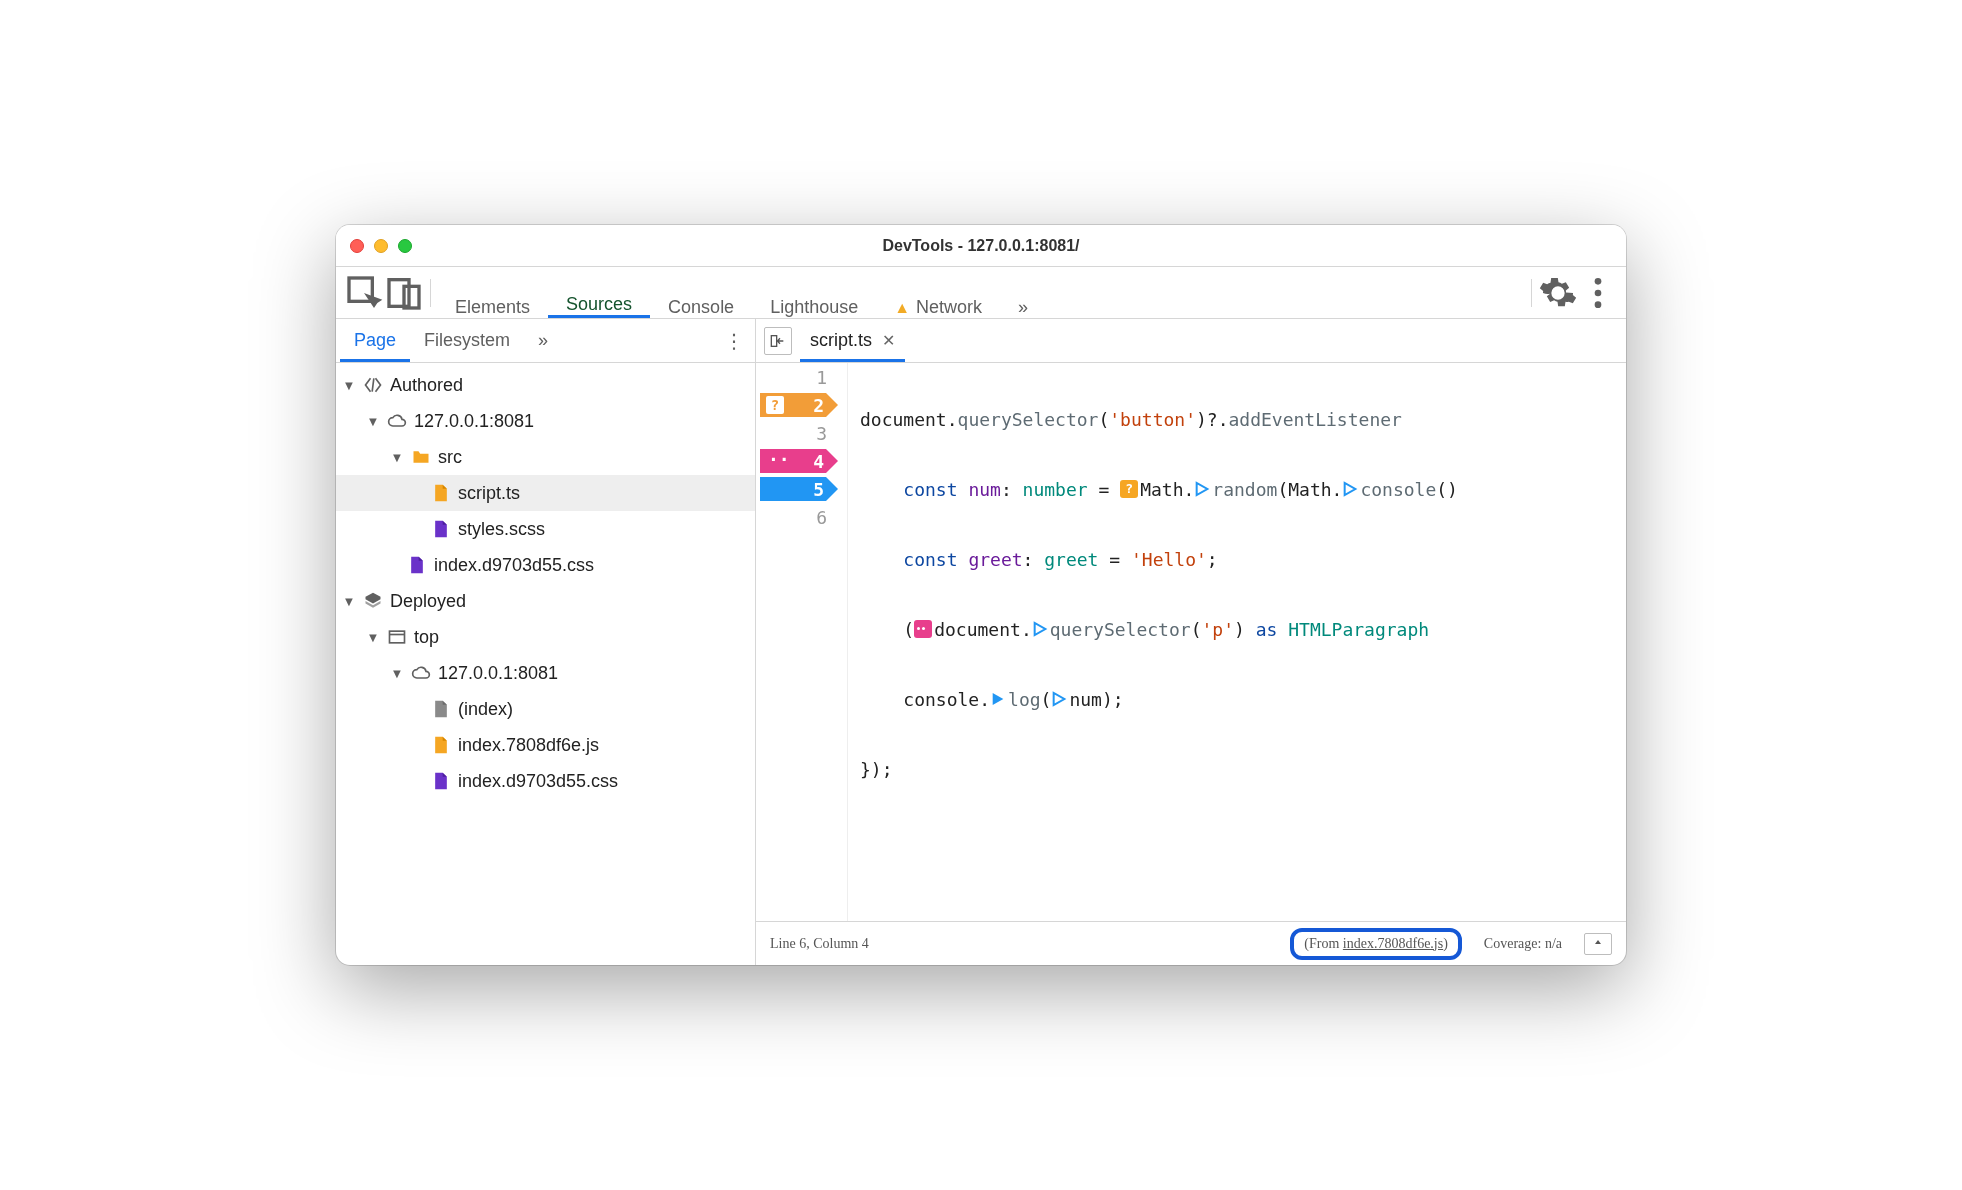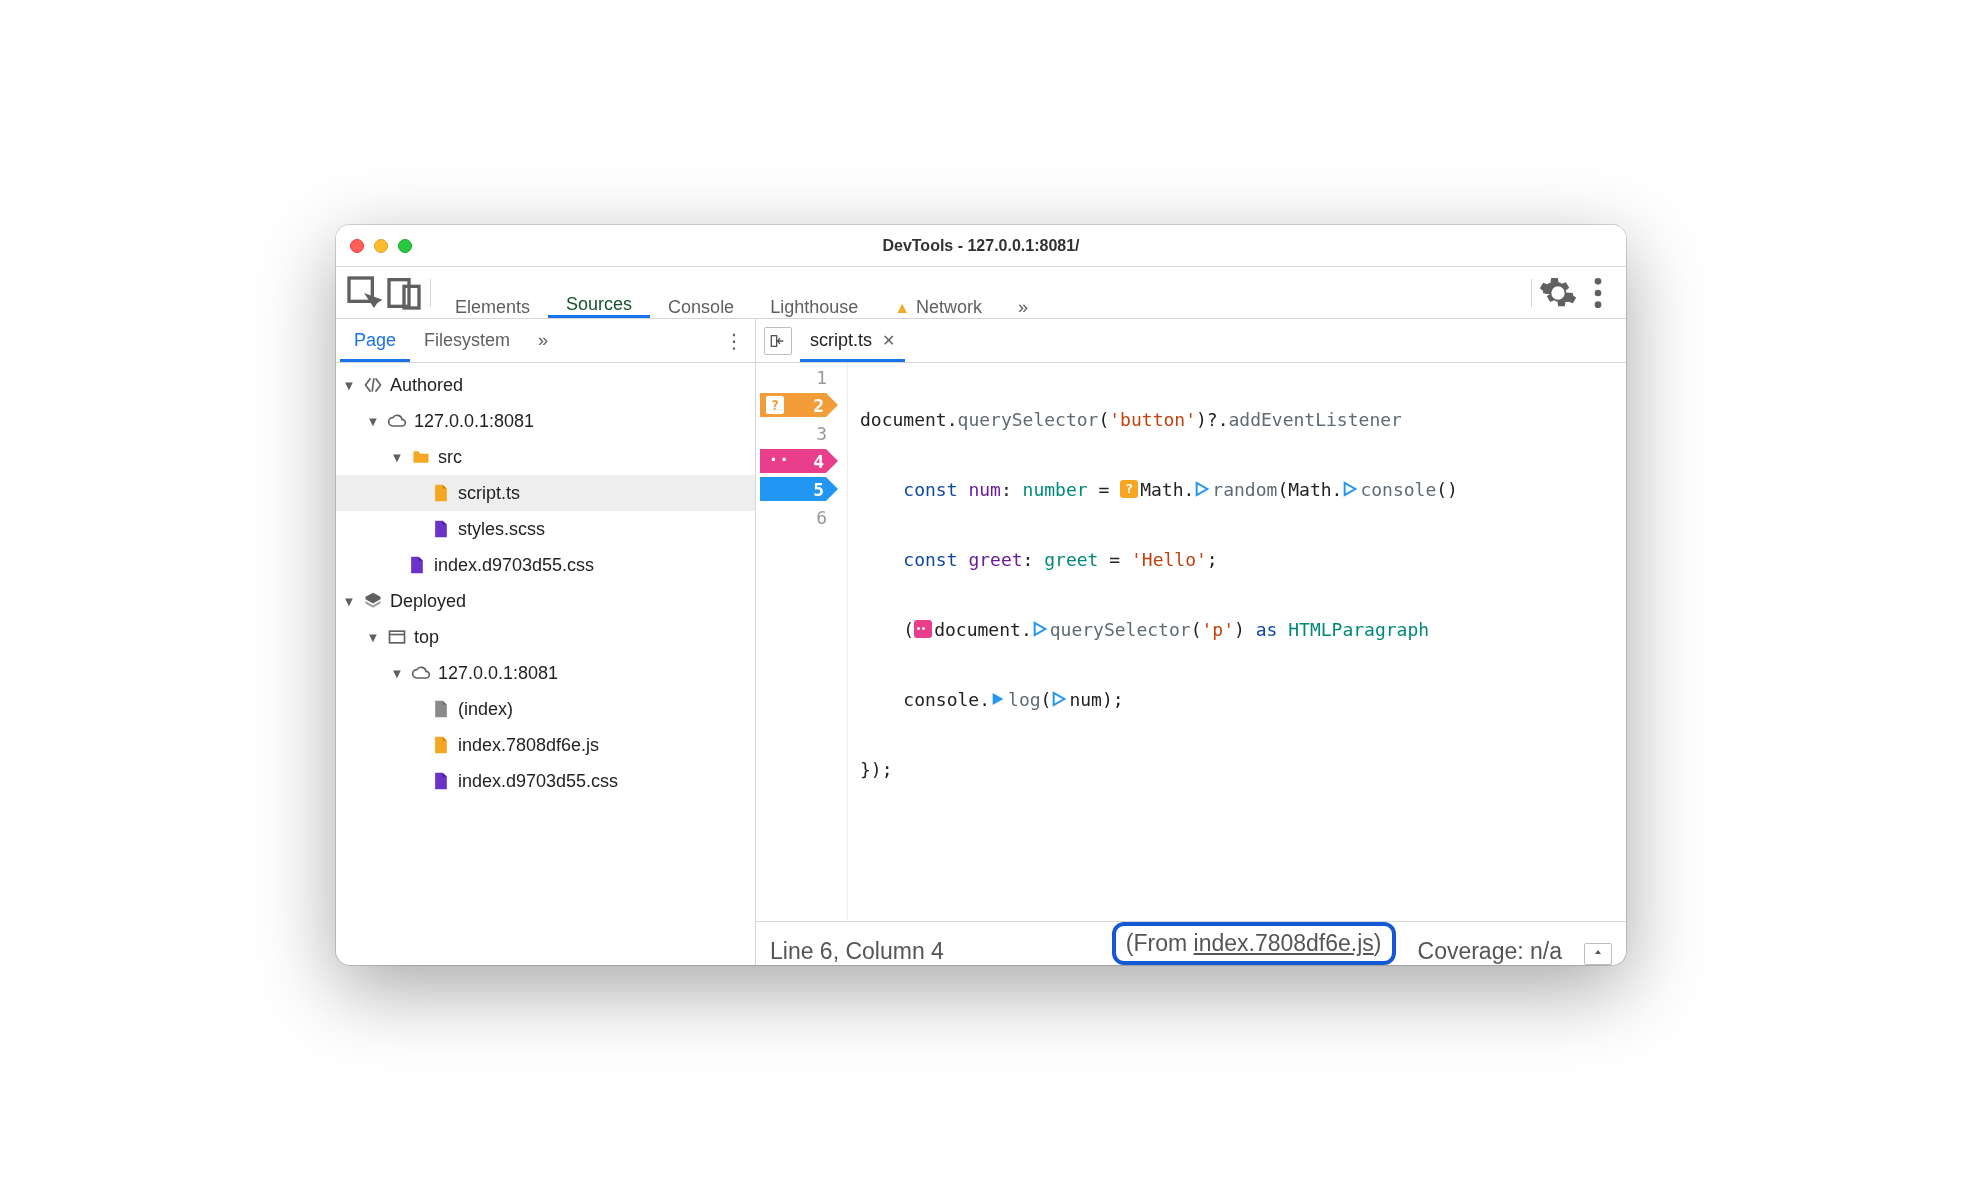--- a/index.html
+++ b/index.html
@@ -123,22 +123,22 @@
 .k-teal { color:#00897b; }
 .k-purple { color:#6a1b9a; }
 .k-fn { color:#5e6b73; }
 .tag-o { display:inline-block; width:18px; height:18px; background:#f6a623; color:#fff; font-weight:800; font-size:13px; border-radius:3px; text-align:center; line-height:18px; margin-right:2px; vertical-align:-2px;}
 .tag-b { display:inline-flex; width:16px; height:16px; vertical-align:-2px; margin-right:2px;}
 .tag-b svg { width:16px; height:16px;}
 .tag-p { display:inline-block; width:18px; height:18px; background:#e83e8c; border-radius:3px; margin-right:2px; vertical-align:-2px; position:relative;}
 .tag-p::after { content:''; position:absolute; left:3px; top:7px; width:3px; height:3px; background:#fff; border-radius:50%; box-shadow: 5px 0 #fff;}
 
 .statusbar {
-  height:44px; border-top:1px solid #d6d6d6; display:flex; align-items:flex-end;
-  padding: 0 14px; gap: 22px; font-size:23px; color:#555;
+  height:44px; border-top:1px solid #d6d6d6; display:flex; align-items:center;
+  padding: 0 14px; gap: 22px; font-size:14px; color:#555;font-family:Liberation Serif, serif;
 }
 .statusbar .spacer{flex:1;}
 .from-box {
   border: 4px solid #1558d6; border-radius:12px; padding: 4px 10px;
   color:#555;
 }
 .from-box .ul { text-decoration: underline; }
 .sb-btn { width:28px; height:22px; border:1px solid #bdbdbd; display:flex; align-items:center; justify-content:center; border-radius:2px;}
 .sb-btn svg{width:12px;height:12px;}
 </style>

